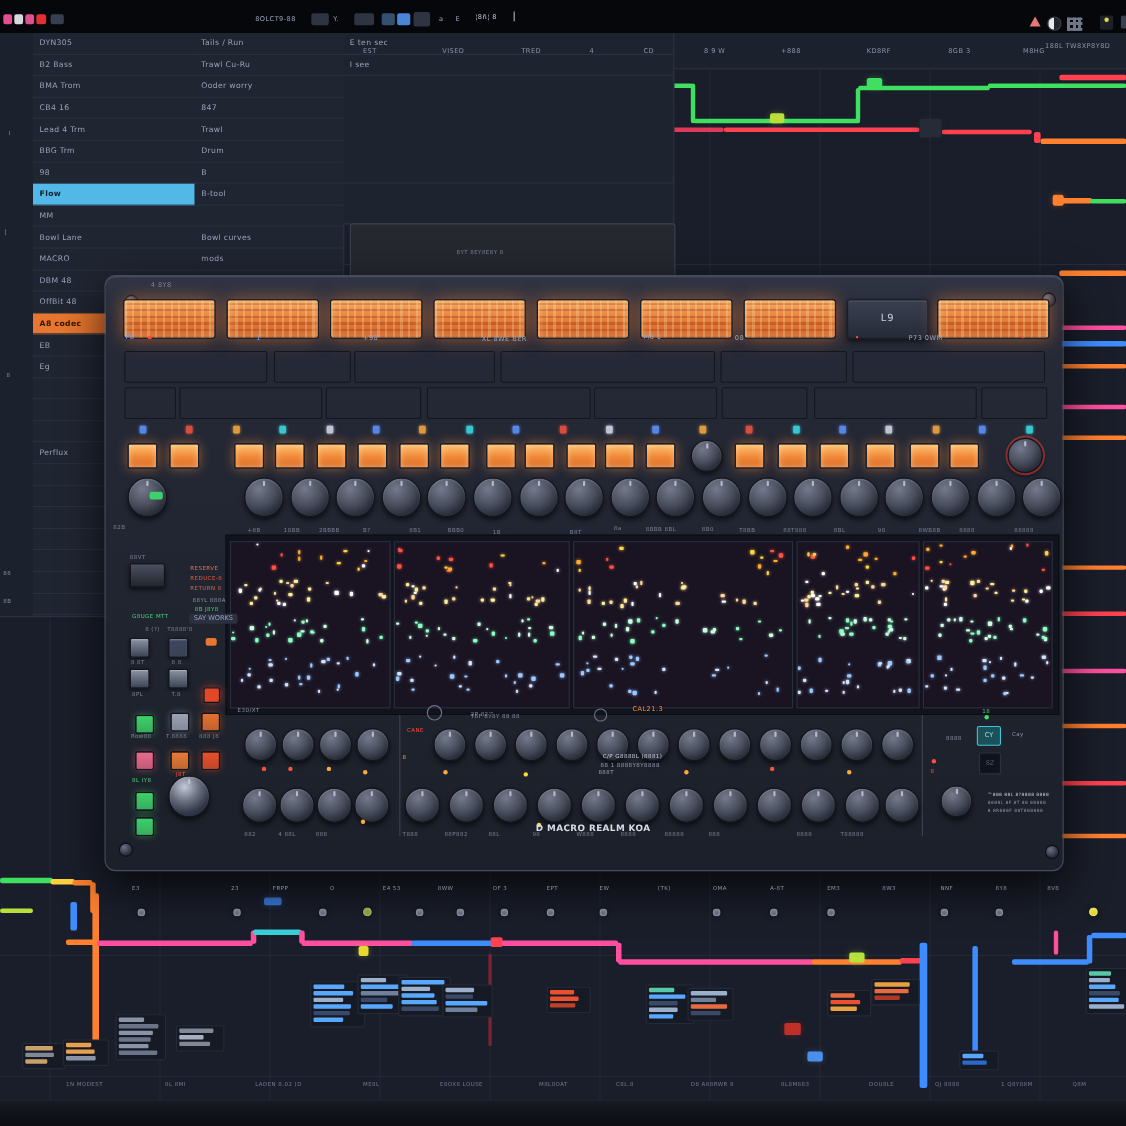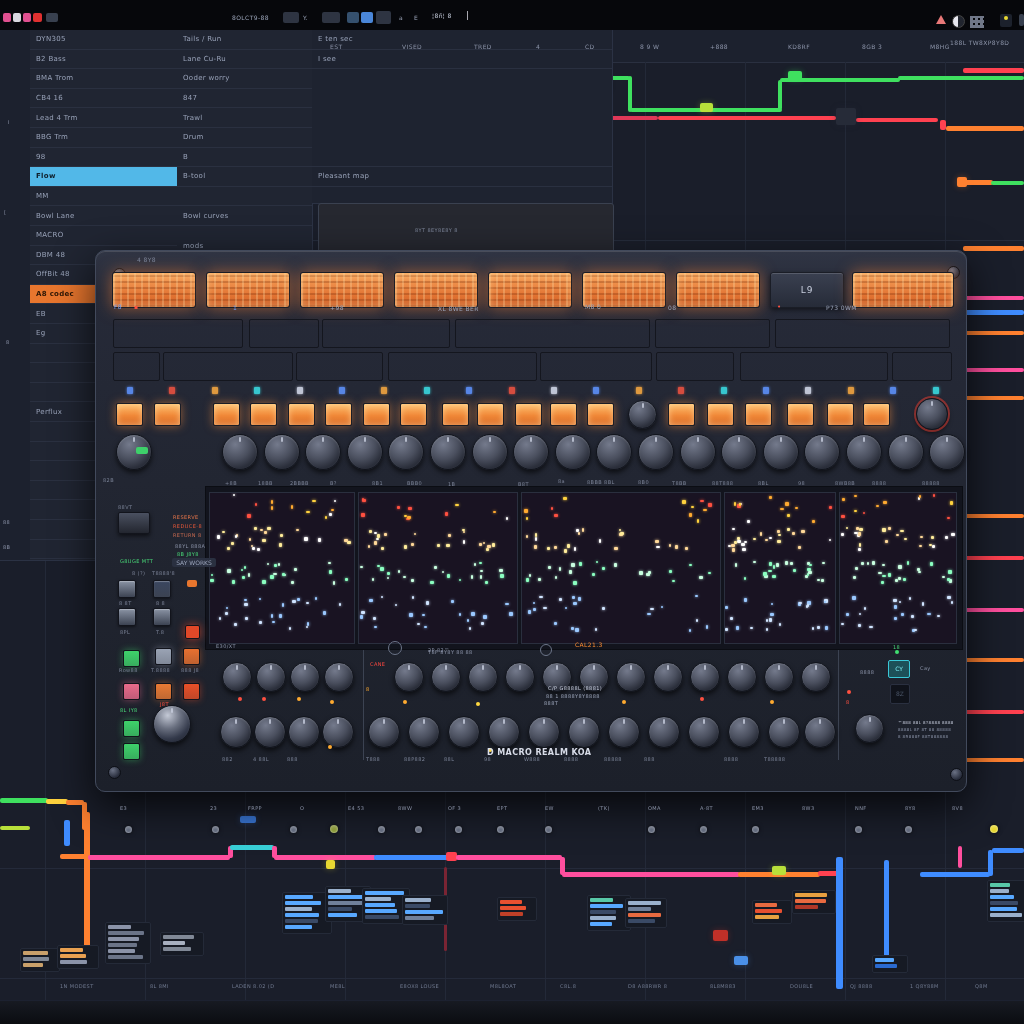--- a/index.html
+++ b/index.html
@@ -363,30 +363,30 @@
       <div class="sbrow " style="top: 392px; height: 19.6px;"></div>
       <div class="sbrow " style="top: 411.6px; height: 19.6px;"></div>
       <div class="sbrow " style="top: 431.2px; height: 19.6px;"></div>
       <div class="sbrow " style="top: 450.8px; height: 19.6px;"></div>
       <div class="sbrow " style="top: 470.4px; height: 19.6px;"></div>
       <div class="sbrow " style="top: 490px; height: 19.6px;"></div>
       <div class="sbrow " style="top: 509.6px; height: 19.6px;"></div>
     </div>
   <div class="sbcol" id="colC" style="left:177px;width:135px;height:530px;">
       <div class="sbrow" style="top: 0px; height: 19.6px;">Tails / Run</div>
-      <div class="sbrow" style="top: 19.6px; height: 19.6px;">Lane Cu-Ru</div>
+      <div class="sbrow" style="top: 19.6px; height: 19.6px;">Trawl Cu-Ru</div>
       <div class="sbrow" style="top: 39.2px; height: 19.6px;">Ooder worry</div>
       <div class="sbrow" style="top: 58.8px; height: 19.6px;">847</div>
       <div class="sbrow" style="top: 78.4px; height: 19.6px;">Trawl</div>
       <div class="sbrow" style="top: 98px; height: 19.6px;">Drum</div>
       <div class="sbrow" style="top: 117.6px; height: 19.6px;">B</div>
       <div class="sbrow" style="top: 137.2px; height: 19.6px;">B-tool</div>
       <div class="sbrow" style="top: 156.8px; height: 19.6px;"></div>
       <div class="sbrow" style="top: 176.4px; height: 19.6px;">Bowl curves</div>
-      <div class="sbrow" style="top: 196px; height: 19.6px; margin-top: 11px;">mods</div>
+      <div class="sbrow" style="top: 196px; height: 19.6px;">mods</div>
       <div class="sbrow" style="top: 215.6px; height: 19.6px;">90 4B</div>
       <div class="sbrow" style="top: 235.2px; height: 19.6px;"></div>
       <div class="sbrow" style="top: 254.8px; height: 19.6px;">are dot</div>
       <div class="sbrow" style="top: 274.4px; height: 19.6px;"></div>
       <div class="sbrow" style="top: 294px; height: 19.6px;">8</div>
       <div class="sbrow" style="top: 313.6px; height: 19.6px;"></div>
       <div class="sbrow" style="top: 333.2px; height: 19.6px;"></div>
       <div class="sbrow" style="top: 352.8px; height: 19.6px;"></div>
       <div class="sbrow" style="top: 372.4px; height: 19.6px;">d</div>
       <div class="sbrow" style="top: 392px; height: 19.6px;"></div>
@@ -394,21 +394,20 @@
       <div class="sbrow" style="top: 431.2px; height: 19.6px;"></div>
       <div class="sbrow" style="top: 450.8px; height: 19.6px;"></div>
       <div class="sbrow" style="top: 470.4px; height: 19.6px;"></div>
       <div class="sbrow" style="top: 490px; height: 19.6px;"></div>
       <div class="sbrow" style="top: 509.6px; height: 19.6px;"></div>
     </div>
   <div class="sbcol" id="colD" style="left:312px;width:300px;height:173px;background:#1e2330;">
       <div class="sbrow" style="top: 0px; height: 19.6px;">E ten sec</div>
       <div class="sbrow" style="top: 19.6px; height: 19.6px;">I see</div>
       <div class="sbrow" style="top: 117.6px; height: 19.6px;"></div>
-      <div class="sbrow" style="top: 137.2px; height: 19.6px;">Pleasant map</div>
     </div>
   <div class="abs" style="left:318px;top:203px;width:294px;height:47px;background:#262830;border:1px solid #3a4150;border-radius:3px 3px 0 0;"></div>
 
   <div class="device"></div>
   <div id="device-layer" class="abs" style="left:0;top:0;width:1024px;height:1024px;">
       <div class="screw" style="left: 113px; top: 268px;"></div>
       <div class="screw" style="left: 947px; top: 266px;"></div>
       <div class="screw" style="left: 108px; top: 766px;"></div>
       <div class="screw" style="left: 950px; top: 768px;"></div>
       <div class="pad" style="left: 112px; top: 272px; width: 82px;"></div>

